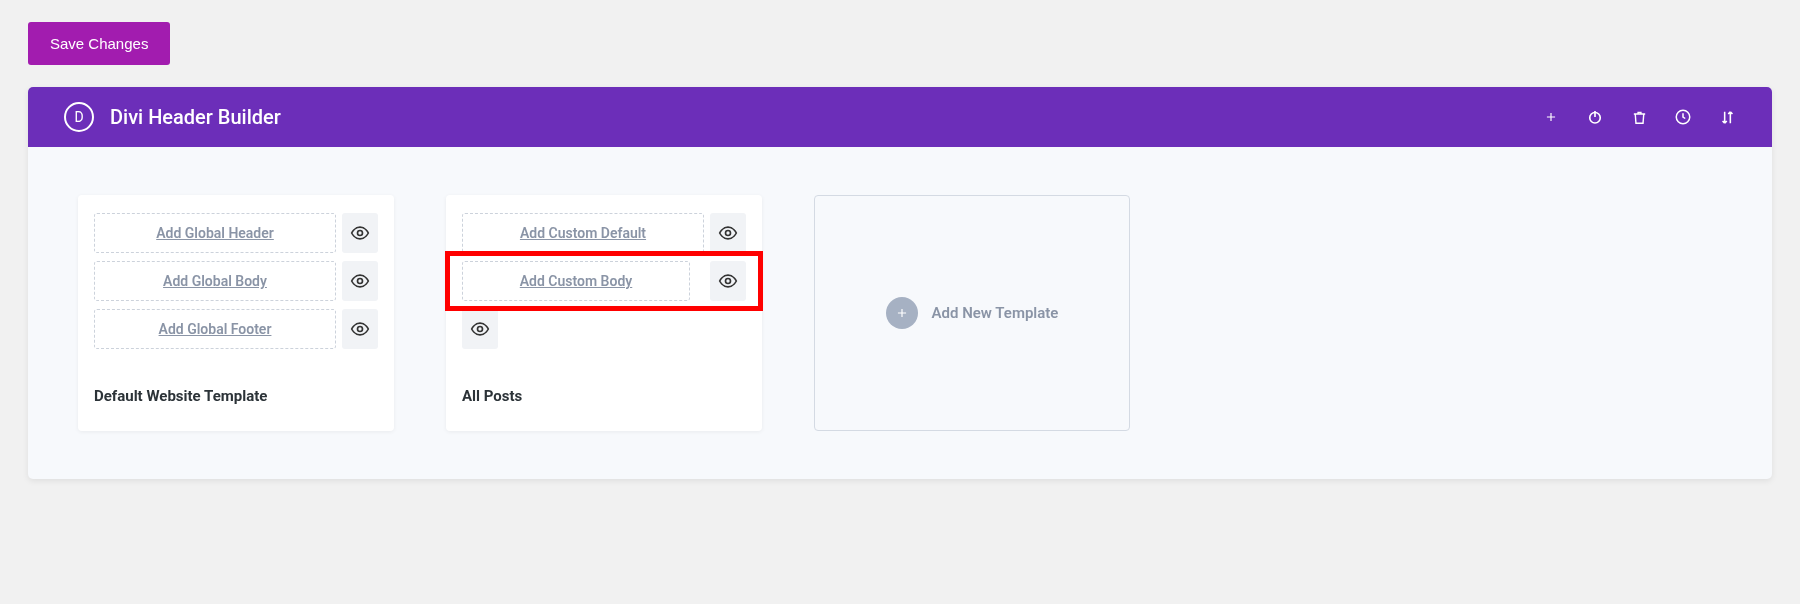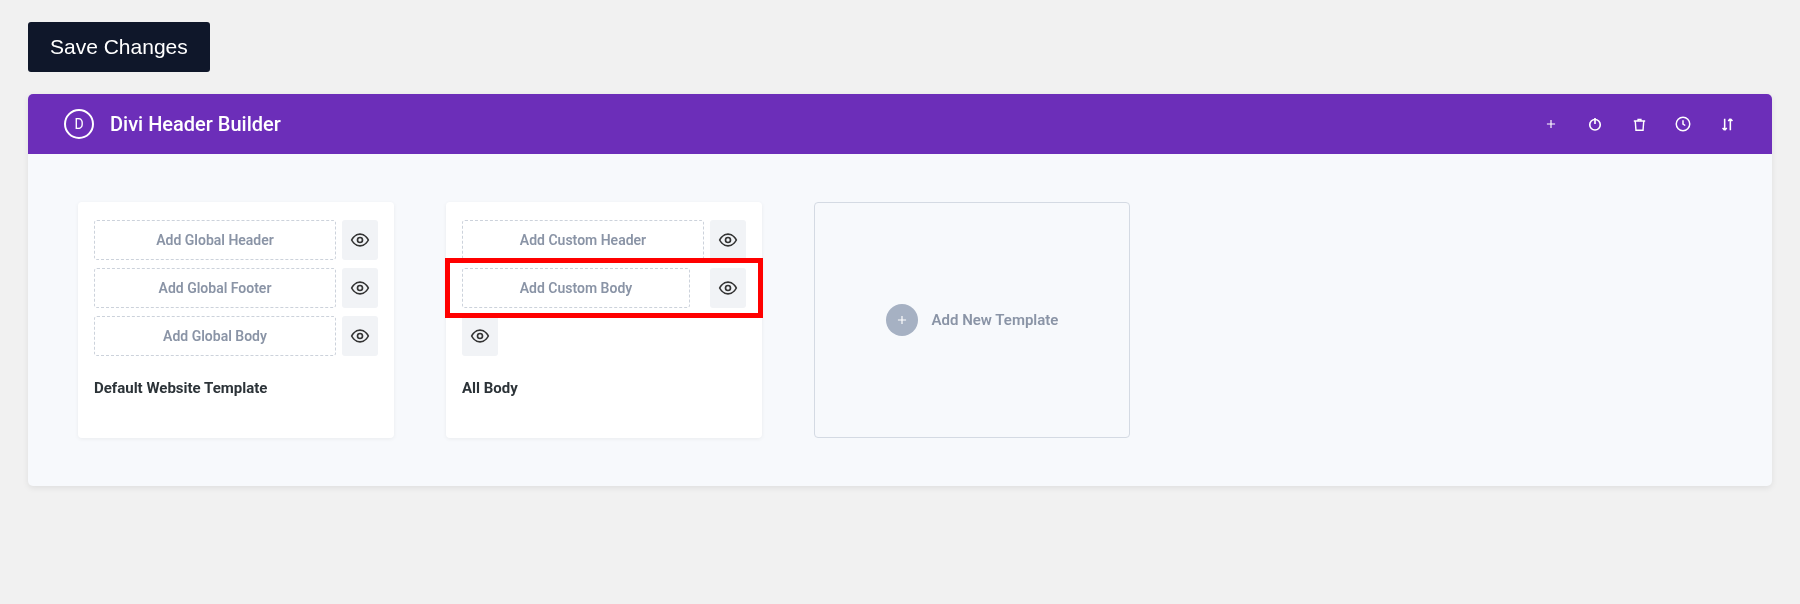--- a/index.html
+++ b/index.html
@@ -8,25 +8,25 @@
       padding: 0;
     }
     body {
       font-family: -apple-system, BlinkMacSystemFont, "Segoe UI", Roboto, "Helvetica Neue", Arial, sans-serif;
       background: #f1f1f1;
       padding: 22px 28px;
       width: 1800px;
       height: 604px;
     }
     .save-btn {
-      background: #0f172a;
+      background: #a21caf;
       color: #fff;
       border: none;
       padding: 13px 22px;
-      font-size: 21px;
+      font-size: 15px;
       font-weight: 500;
       cursor: pointer;
       border-radius: 3px;
       margin-bottom: 22px;
     }
     .panel {
       border-radius: 5px;
       background: #f7f9fc;
       box-shadow: 0 2px 6px rgba(0,0,0,0.08);
       overflow: hidden;
@@ -92,33 +92,34 @@
       border: 1px dashed #ccd2db;
       border-radius: 3px;
       height: 40px;
       display: flex;
       align-items: center;
       justify-content: center;
       color: #8a94a6;
       font-size: 14px;
       font-weight: 600;
       cursor: pointer;
+      text-decoration: underline;
     }
     .eye-btn {
       width: 36px;
       height: 40px;
       background: #f1f3f6;
       border-radius: 3px;
       display: flex;
       align-items: center;
       justify-content: center;
       cursor: pointer;
     }
     .card-title {
-      margin-top: 23px;
+      margin-top: 38px;
       font-size: 15px;
       font-weight: 700;
       color: #2c3338;
     }
     .add-new-card {
       border: 1px solid #d4dae3;
       border-radius: 4px;
       width: 316px;
       height: 236px;
       display: flex;
@@ -202,43 +203,43 @@
       <div class="slot-row">
         <div class="slot">Add Global Header</div>
         <div class="eye-btn">
           <svg viewBox="0 0 24 24" width="20" height="20" fill="none" stroke="#333" stroke-width="2">
               <path d="M2 12s3.5-7 10-7 10 7 10 7-3.5 7-10 7S2 12 2 12z"></path>
               <circle cx="12" cy="12" r="3"></circle>
             </svg>
         </div>
       </div>
       <div class="slot-row">
+        <div class="slot">Add Global Body</div>
+        <div class="eye-btn">
+          <svg viewBox="0 0 24 24" width="20" height="20" fill="none" stroke="#333" stroke-width="2">
+              <path d="M2 12s3.5-7 10-7 10 7 10 7-3.5 7-10 7S2 12 2 12z"></path>
+              <circle cx="12" cy="12" r="3"></circle>
+            </svg>
+        </div>
+      </div>
+      <div class="slot-row">
         <div class="slot">Add Global Footer</div>
         <div class="eye-btn">
           <svg viewBox="0 0 24 24" width="20" height="20" fill="none" stroke="#333" stroke-width="2">
               <path d="M2 12s3.5-7 10-7 10 7 10 7-3.5 7-10 7S2 12 2 12z"></path>
               <circle cx="12" cy="12" r="3"></circle>
             </svg>
         </div>
       </div>
-      <div class="slot-row">
-        <div class="slot">Add Global Body</div>
-        <div class="eye-btn">
-          <svg viewBox="0 0 24 24" width="20" height="20" fill="none" stroke="#333" stroke-width="2">
-              <path d="M2 12s3.5-7 10-7 10 7 10 7-3.5 7-10 7S2 12 2 12z"></path>
-              <circle cx="12" cy="12" r="3"></circle>
-            </svg>
-        </div>
-      </div>
       <div class="card-title">Default Website Template</div>
     </div>
 
     <div class="card" style="position:relative;">
       <div class="slot-row">
-        <div class="slot">Add Custom Header</div>
+        <div class="slot">Add Custom Default</div>
         <div class="eye-btn">
           <svg viewBox="0 0 24 24" width="20" height="20" fill="none" stroke="#333" stroke-width="2">
               <path d="M2 12s3.5-7 10-7 10 7 10 7-3.5 7-10 7S2 12 2 12z"></path>
               <circle cx="12" cy="12" r="3"></circle>
             </svg>
         </div>
       </div>
       <div class="slot-row" style="position:relative;gap:20px;">
         <div class="slot">Add Custom Body</div>
         <div class="eye-btn">
@@ -250,21 +251,21 @@
         <div class="highlight-outline" style="left:-17px; top:-10px; right:-17px; bottom:-10px;"></div>
       </div>
       <div class="slot-row">
         <div class="eye-btn">
           <svg viewBox="0 0 24 24" width="20" height="20" fill="none" stroke="#333" stroke-width="2">
               <path d="M2 12s3.5-7 10-7 10 7 10 7-3.5 7-10 7S2 12 2 12z"></path>
               <circle cx="12" cy="12" r="3"></circle>
             </svg>
         </div>
       </div>
-      <div class="card-title">All Body</div>
+      <div class="card-title">All Posts</div>
     </div>
 
     <div class="add-new-card">
       <div class="plus-circle">
         <svg viewBox="0 0 24 24" width="14" height="14" fill="#fff">
             <path d="M19 13h-6v6h-2v-6H5v-2h6V5h2v6h6v2z"></path>
           </svg>
       </div>
       <div class="add-new-text">Add New Template</div>
     </div>

